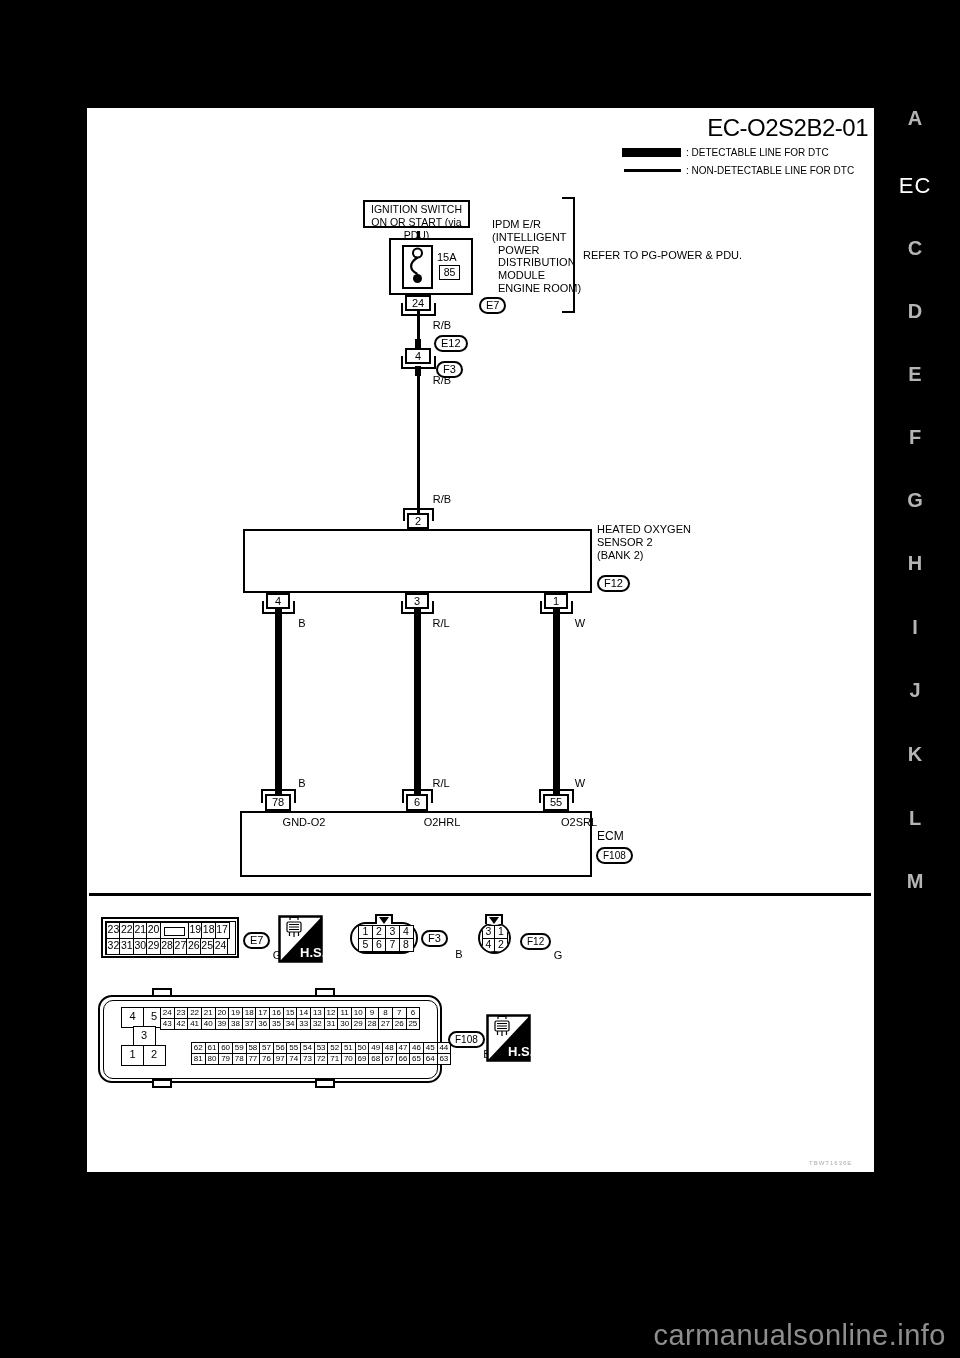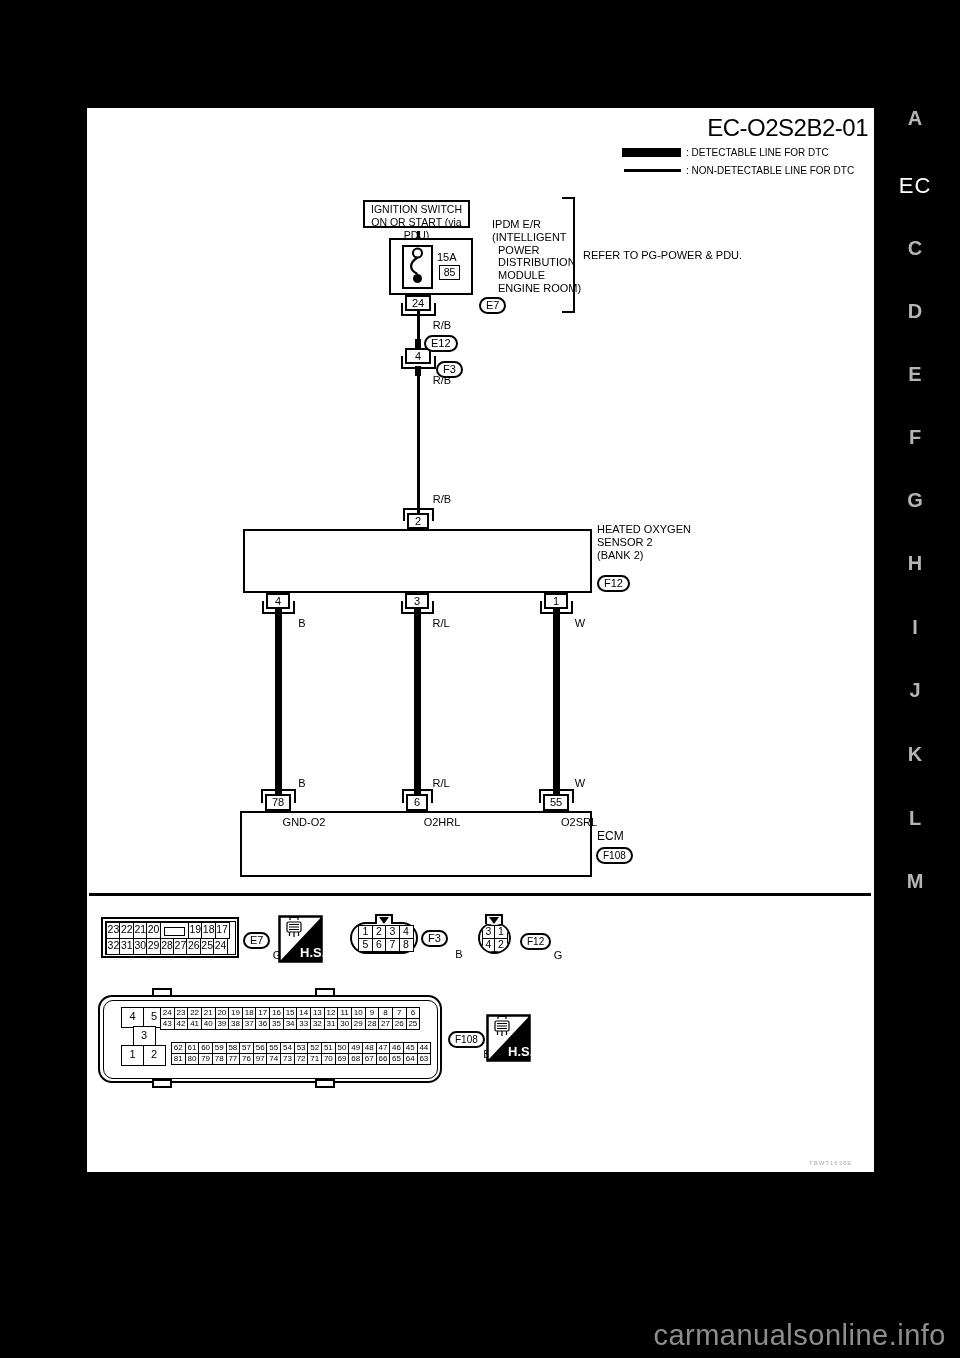--- a/index.html
+++ b/index.html
@@ -137,21 +137,21 @@
   <div class="bracket"></div>
   <div class="txt" style="left:496px;top:141px;">REFER TO PG-POWER &amp; PDU.</div>
 
   <div class="wlabel" style="left:331px;top:211px;">R/B</div>
   <div class="wlabel" style="left:331px;top:266px;">R/B</div>
   <div class="wlabel" style="left:331px;top:385px;">R/B</div>
 
   <div class="pin br-down" style="left:318px;top:240px;width:26px;">
     <span class="num">4</span>
   </div>
-  <div class="oval" style="left:337px;top:227px;">E12</div>
+  <div class="oval" style="left:347px;top:227px;">E12</div>
   <div class="oval" style="left:349px;top:253px;">F3</div>
 
   <div class="pin br-up" style="left:320px;top:405px;width:22px;">
     <span class="num">2</span>
   </div>
 
   <div class="obox" style="left:156px;top:421px;width:349px;height:64px;"></div>
   <div class="txt" style="left:510px;top:415px;">
     <span style="display:block">HEATED OXYGEN</span>
     <span style="display:block">SENSOR 2</span>
@@ -329,21 +329,21 @@
         <span class="cell ecmcell">32</span>
         <span class="cell ecmcell">31</span>
         <span class="cell ecmcell">30</span>
         <span class="cell ecmcell">29</span>
         <span class="cell ecmcell">28</span>
         <span class="cell ecmcell">27</span>
         <span class="cell ecmcell">26</span>
         <span class="cell ecmcell">25</span>
       </div>
   </div>
-  <div class="a" style="left:84px;top:934px;z-index:3;">
+  <div class="a" style="left:78px;top:934px;z-index:3;padding-left:26px;">
     <div class="rowflex">
         <span class="cell ecmcell">62</span>
         <span class="cell ecmcell">61</span>
         <span class="cell ecmcell">60</span>
         <span class="cell ecmcell">59</span>
         <span class="cell ecmcell">58</span>
         <span class="cell ecmcell">57</span>
         <span class="cell ecmcell">56</span>
         <span class="cell ecmcell">55</span>
         <span class="cell ecmcell">54</span>

